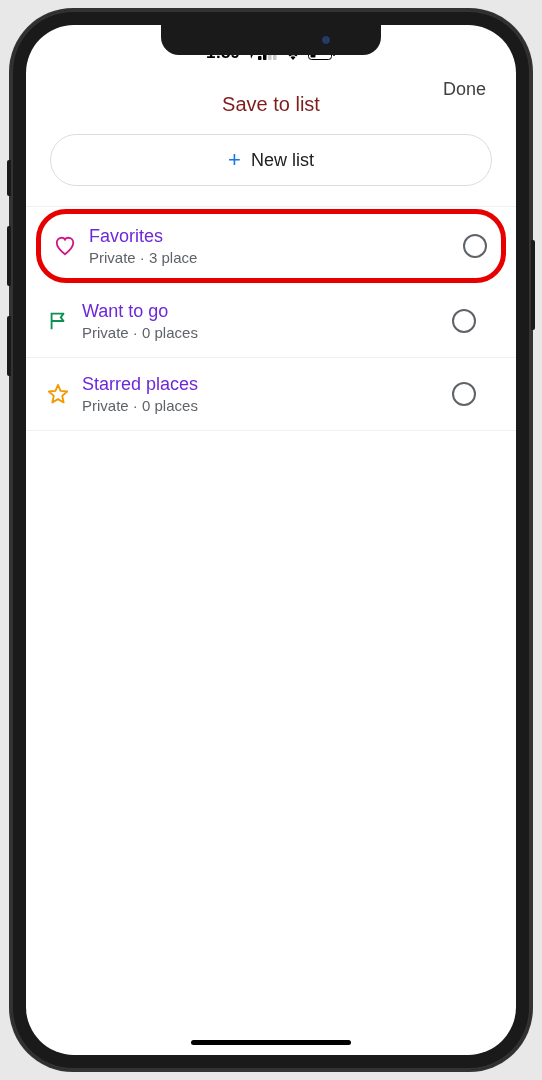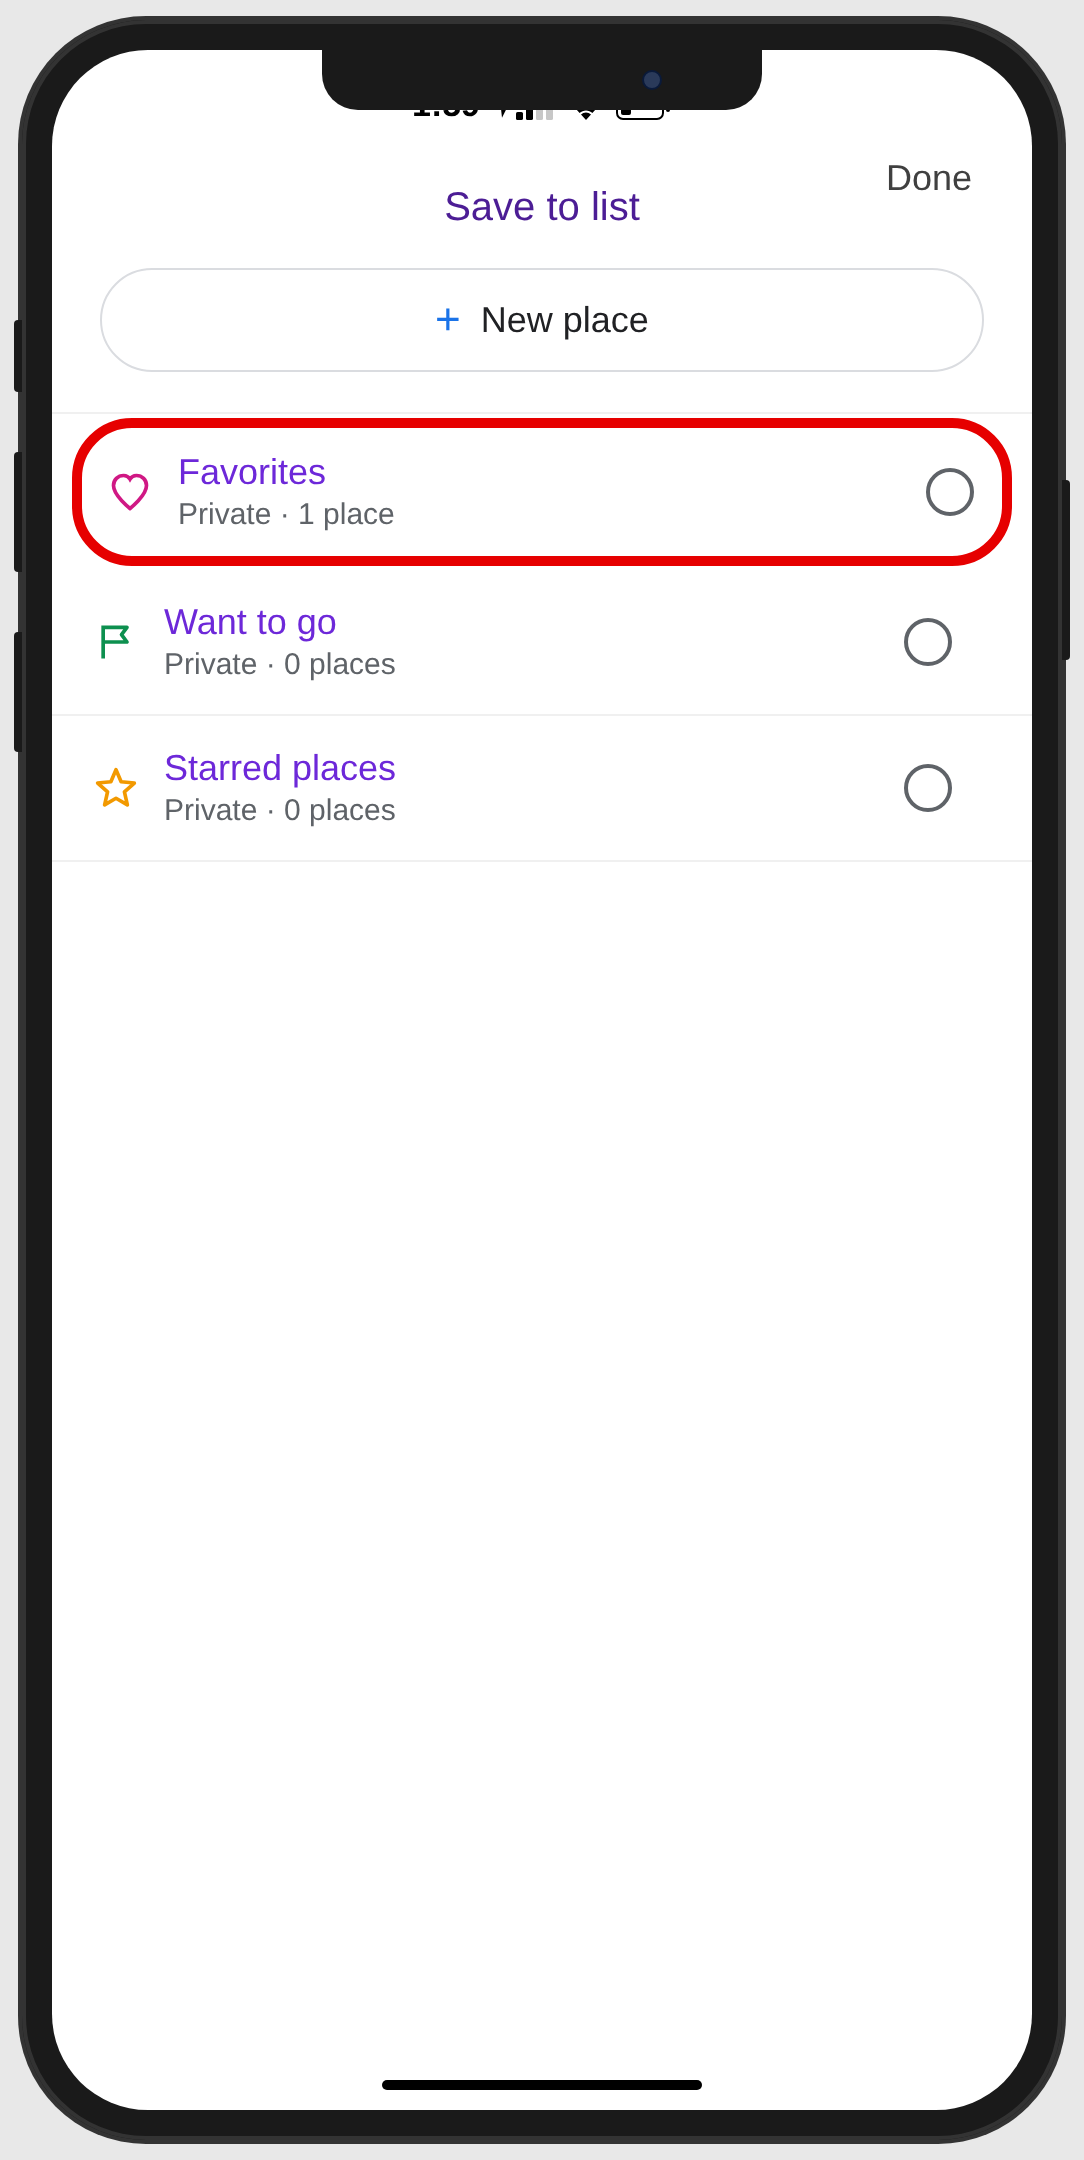--- a/index.html
+++ b/index.html
@@ -115,21 +115,21 @@
       display: flex;
       align-items: center;
       justify-content: center;
       padding: 24px 20px 18px;
       position: relative;
     }
     
     .header-title {
       font-size: 20px;
       font-weight: 400;
-      color: #4c1d95;
+      color: #7f1d1d;
     }
     
     .done-link {
       position: absolute;
       right: 30px;
       top: 10px;
       color: #404040;
       font-size: 18px;
       font-weight: 400;
     }
@@ -268,34 +268,34 @@
       </div>
     </div>
 
     <div class="header">
       <span class="header-title">Save to list</span>
       <span class="done-link">Done</span>
     </div>
 
     <div class="new-list-btn">
       <span class="plus-icon">+</span>
-      <span>New place</span>
+      <span>New list</span>
     </div>
 
     <div class="list-container">
 
       <div class="list-item list-item-highlighted">
         <div class="list-icon">
           <svg width="22" height="22" viewBox="0 0 24 24" fill="none" stroke="#d01884" stroke-width="2">
             <path d="M12 21 C12 21 3 14 3 8.5 C3 5.4 5.4 3 8.5 3 C10 3 11.3 3.8 12 5 C12.7 3.8 14 3 15.5 3 C18.6 3 21 5.4 21 8.5 C21 14 12 21 12 21 Z"></path>
           </svg>
         </div>
         <div class="list-text">
           <div class="list-title">Favorites</div>
-          <div class="list-subtitle">Private · 1 place</div>
+          <div class="list-subtitle">Private · 3 place</div>
         </div>
         <div class="radio-circle"></div>
       </div>
 
       <div class="list-item">
         <div class="list-icon">
           <svg width="22" height="22" viewBox="0 0 24 24" fill="none" stroke="#0d904f" stroke-width="2">
             <path d="M5 3 L5 21 M5 4 L18 4 L15 8 L18 12 L5 12" stroke-linejoin="round"></path>
           </svg>
         </div>

